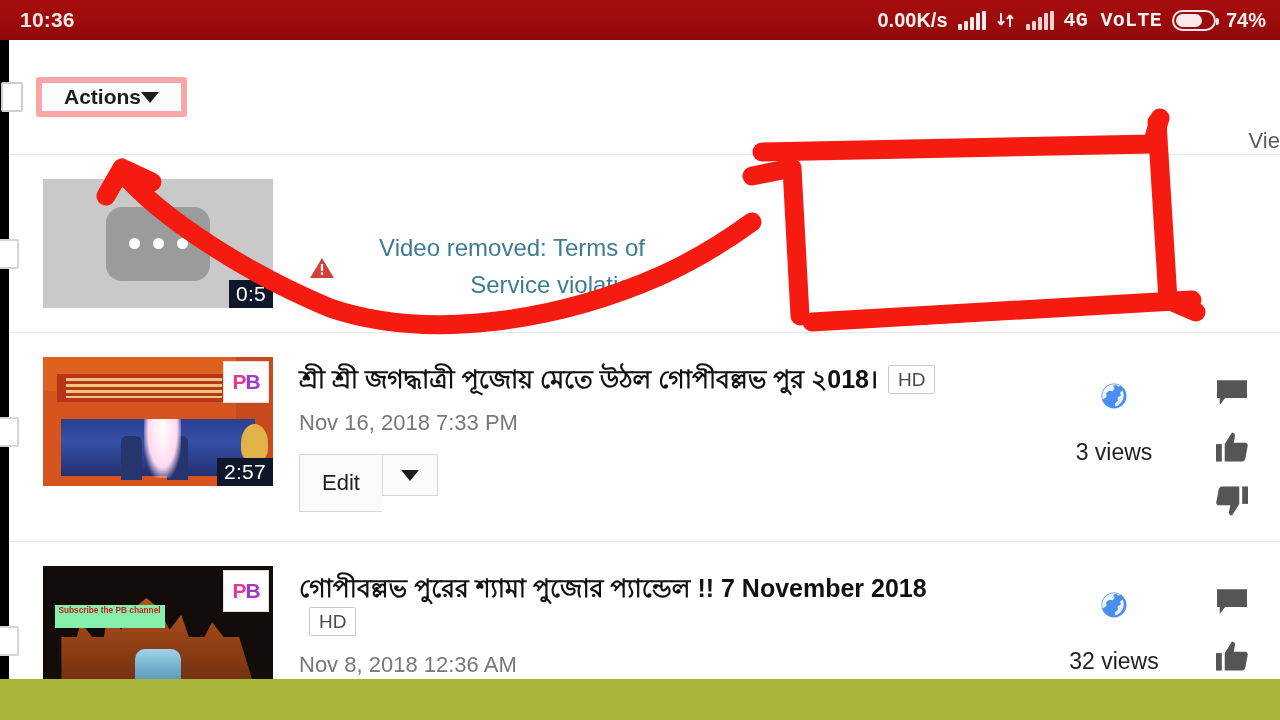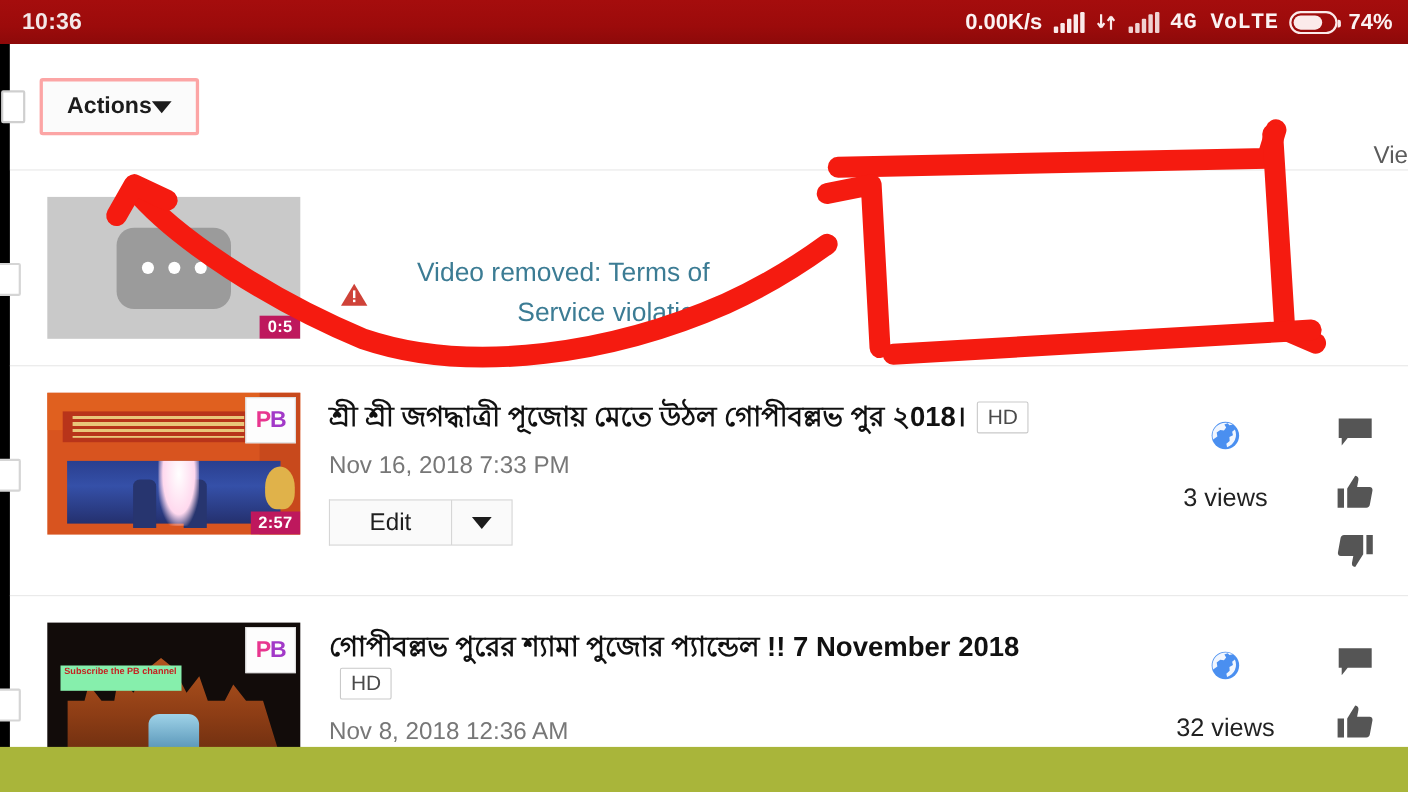--- a/index.html
+++ b/index.html
@@ -53,21 +53,21 @@
   .toolbar {
     position:absolute; left:9px; top:40px; width:1271px; height:114px;
     background:#fff; display:flex; align-items:center;
   }
   .toolbar-inner { display:flex; align-items:center; gap:13px; padding-left:4px; }
   .chk {
     width:22px; height:30px; border:2px solid #cfcfcf; border-radius:2px; background:#fff;
     margin-left:-12px;
   }
   .btn {
-    height:52px; border:3px solid #fca5a5; border-radius:3px; background:#fbfbfb;
+    height:40px; border:6px solid #fca5a5; border-radius:3px; background:#fbfbfb;
     display:flex; align-items:center; padding:0 22px;
     font-size:21px; color:#1c1c1c; font-weight:bold;
   }
   .btn.ghost { background:#fff; color:#9c9c9c; font-weight:normal; border-color:#e3e3e3; }
   .caret {
     width:0;height:0;border-left:9px solid transparent;border-right:9px solid transparent;
     border-top:11px solid #1c1c1c;
   }
   .views-head {
     position:absolute; right:0; top:88px; font-size:22px; color:#5b5b5b;
@@ -81,22 +81,22 @@
   }
   .row .rowchk {
     width:22px; height:30px; border:2px solid #d5d5d5; border-radius:2px; background:#fff;
     margin-left:-12px; margin-top:60px; flex:0 0 auto;
   }
   .thumb {
     position:relative; width:230px; height:129px; margin-left:24px; flex:0 0 auto; overflow:hidden;
     background:#c9c9c9;
   }
   .thumb .dur {
-    position:absolute; right:0; bottom:0; background:#be185d; color:#fff;
-    font-size:15px; font-weight:bold; padding:2px 7px; letter-spacing:.3px;
+    position:absolute; right:0; bottom:0; background:#0f172a; color:#fff;
+    font-size:21px; font-weight:normal; padding:2px 7px; letter-spacing:.3px;
   }
   
   .ph-card {
     position:absolute; left:50%; top:50%; transform:translate(-50%,-50%);
     width:104px; height:74px; border-radius:16px; background:#9b9b9b;
     display:flex; align-items:center; justify-content:center; gap:13px;
   }
   .ph-card span { width:11px; height:11px; border-radius:50%; background:#fff; display:block; }
 
   
@@ -147,22 +147,22 @@
     max-width:640px;
   }
   .hd {
     display:inline-block; vertical-align:2px; margin-left:10px;
     border:1px solid #c9c9c9; color:#4a4a4a; font-size:19px; font-weight:normal;
     padding:1px 9px; border-radius:2px; background:#fff;
   }
   .date { font-size:22px; color:#777; margin-top:14px; }
   .editrow { margin-top:18px; display:inline-flex; }
   .edit-btn {
-    height:42px; border:1px solid #d6d6d6; border-right:none; background:#fafafa;
-    padding:0 36px; font-size:22px; color:#1f1f1f; display:flex; align-items:center;
+    height:58px; border:1px solid #d6d6d6; border-right:none; background:#fafafa;
+    padding:0 22px; font-size:22px; color:#1f1f1f; display:flex; align-items:center;
   }
   .edit-caret {
     height:42px; width:56px; border:1px solid #d6d6d6; background:#fafafa;
     display:flex; align-items:center; justify-content:center;
   }
   .edit-caret i { width:0;height:0;border-left:9px solid transparent;border-right:9px solid transparent;border-top:11px solid #1c1c1c; display:block;}
 
   
   .privacy { width:140px; flex:0 0 auto; padding-top:24px; text-align:center; }
   .globe { width:30px; height:30px; margin:0 auto; display:block; }

